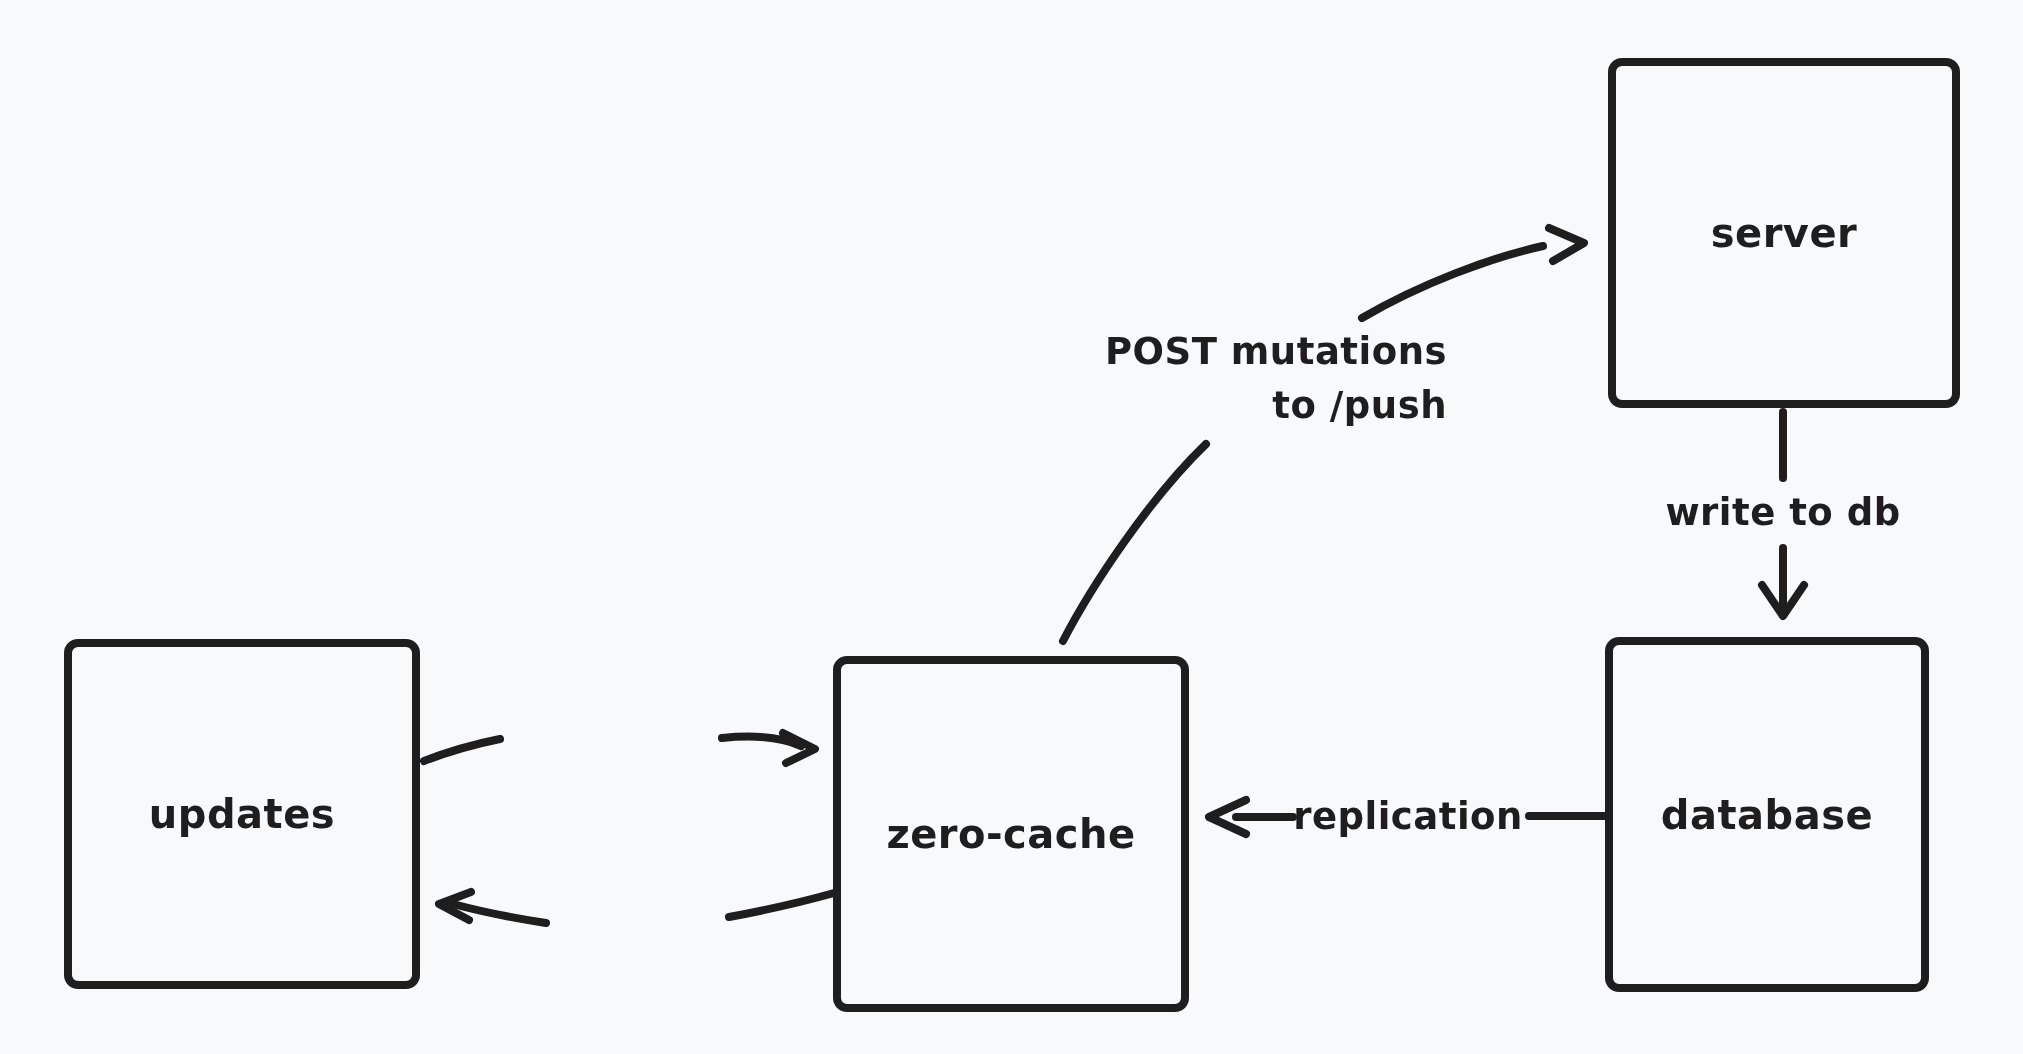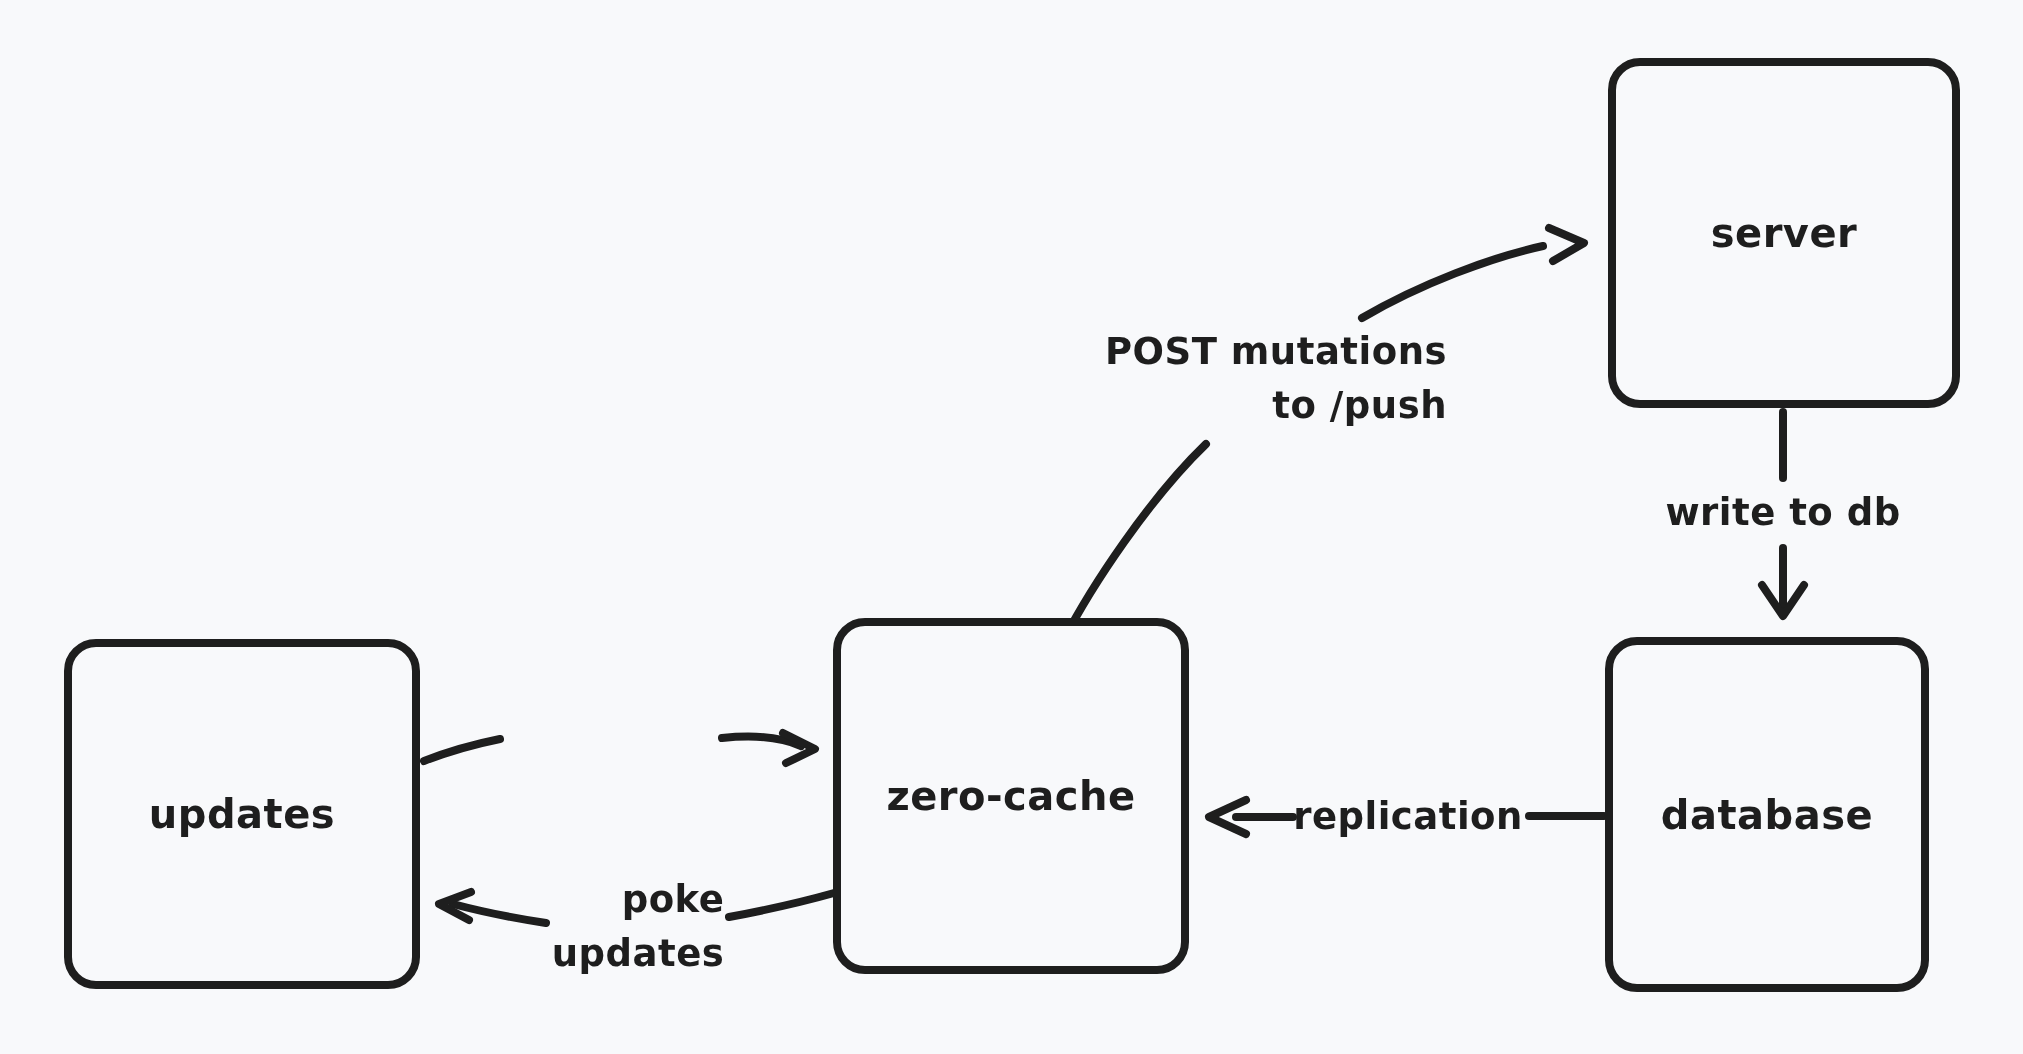--- a/index.html
+++ b/index.html
@@ -24,21 +24,21 @@
   svg.arrows path {
     fill: none;
     stroke: #1e1e1e;
     stroke-width: 8;
     stroke-linecap: round;
     stroke-linejoin: round;
   }
   .node {
     position: absolute;
     border: 8px solid #1e1e1e;
-    border-radius: 32px;
+    border-radius: 14px;
     background: #f8f9fb;
     display: flex;
     align-items: center;
     justify-content: center;
     box-sizing: border-box;
   }
   .node-label {
     font-size: 40px;
     font-weight: bold;
     color: #1e1e1e;
@@ -49,21 +49,21 @@
     transform: translate(-50%, -50%);
     font-size: 37px;
     font-weight: bold;
     color: #1e1e1e;
     text-align: right;
     line-height: 1.45;
     white-space: pre-line;
     letter-spacing: 0.5px;
   }
   #node-client     { left: 64px;   top: 639px; width: 356px; height: 350px; }
-  #node-zero-cache { left: 833px;  top: 618px; width: 356px; height: 356px; }
+  #node-zero-cache { left: 833px;  top: 656px; width: 356px; height: 356px; }
   #node-server     { left: 1608px; top: 58px;  width: 352px; height: 350px; }
   #node-database   { left: 1605px; top: 637px; width: 324px; height: 355px; }
 
   #label-push        { left: 613px;  top: 732px; }
   #label-poke        { left: 638px;  top: 927px; }
   #label-post        { left: 1276px; top: 379px; }
   #label-write       { left: 1783px; top: 513px; }
   #label-replication { left: 1408px; top: 817px; }
 </style>
 </head>
@@ -113,20 +113,18 @@
   </div>
 
   <div class="node" id="node-server">
     <span class="node-label">server</span>
   </div>
 
   <div class="node" id="node-database">
     <span class="node-label">database</span>
   </div>
 
-  <div class="edge-label" id="label-poke">poke
-updates</div>
   <div class="edge-label" id="label-post">POST mutations
 to /push</div>
   <div class="edge-label" id="label-replication">replication</div>
   <div class="edge-label" id="label-write">write to db</div>
 
 </div>
 
 </body></html>

